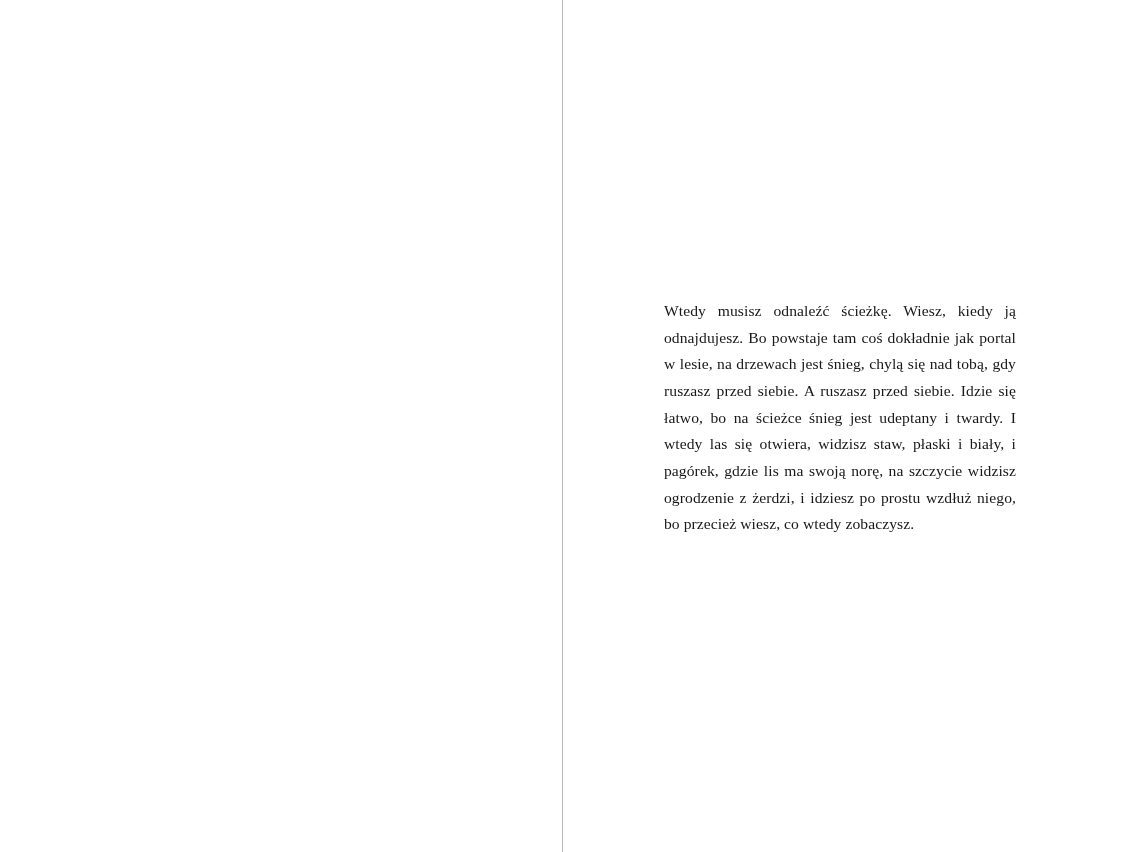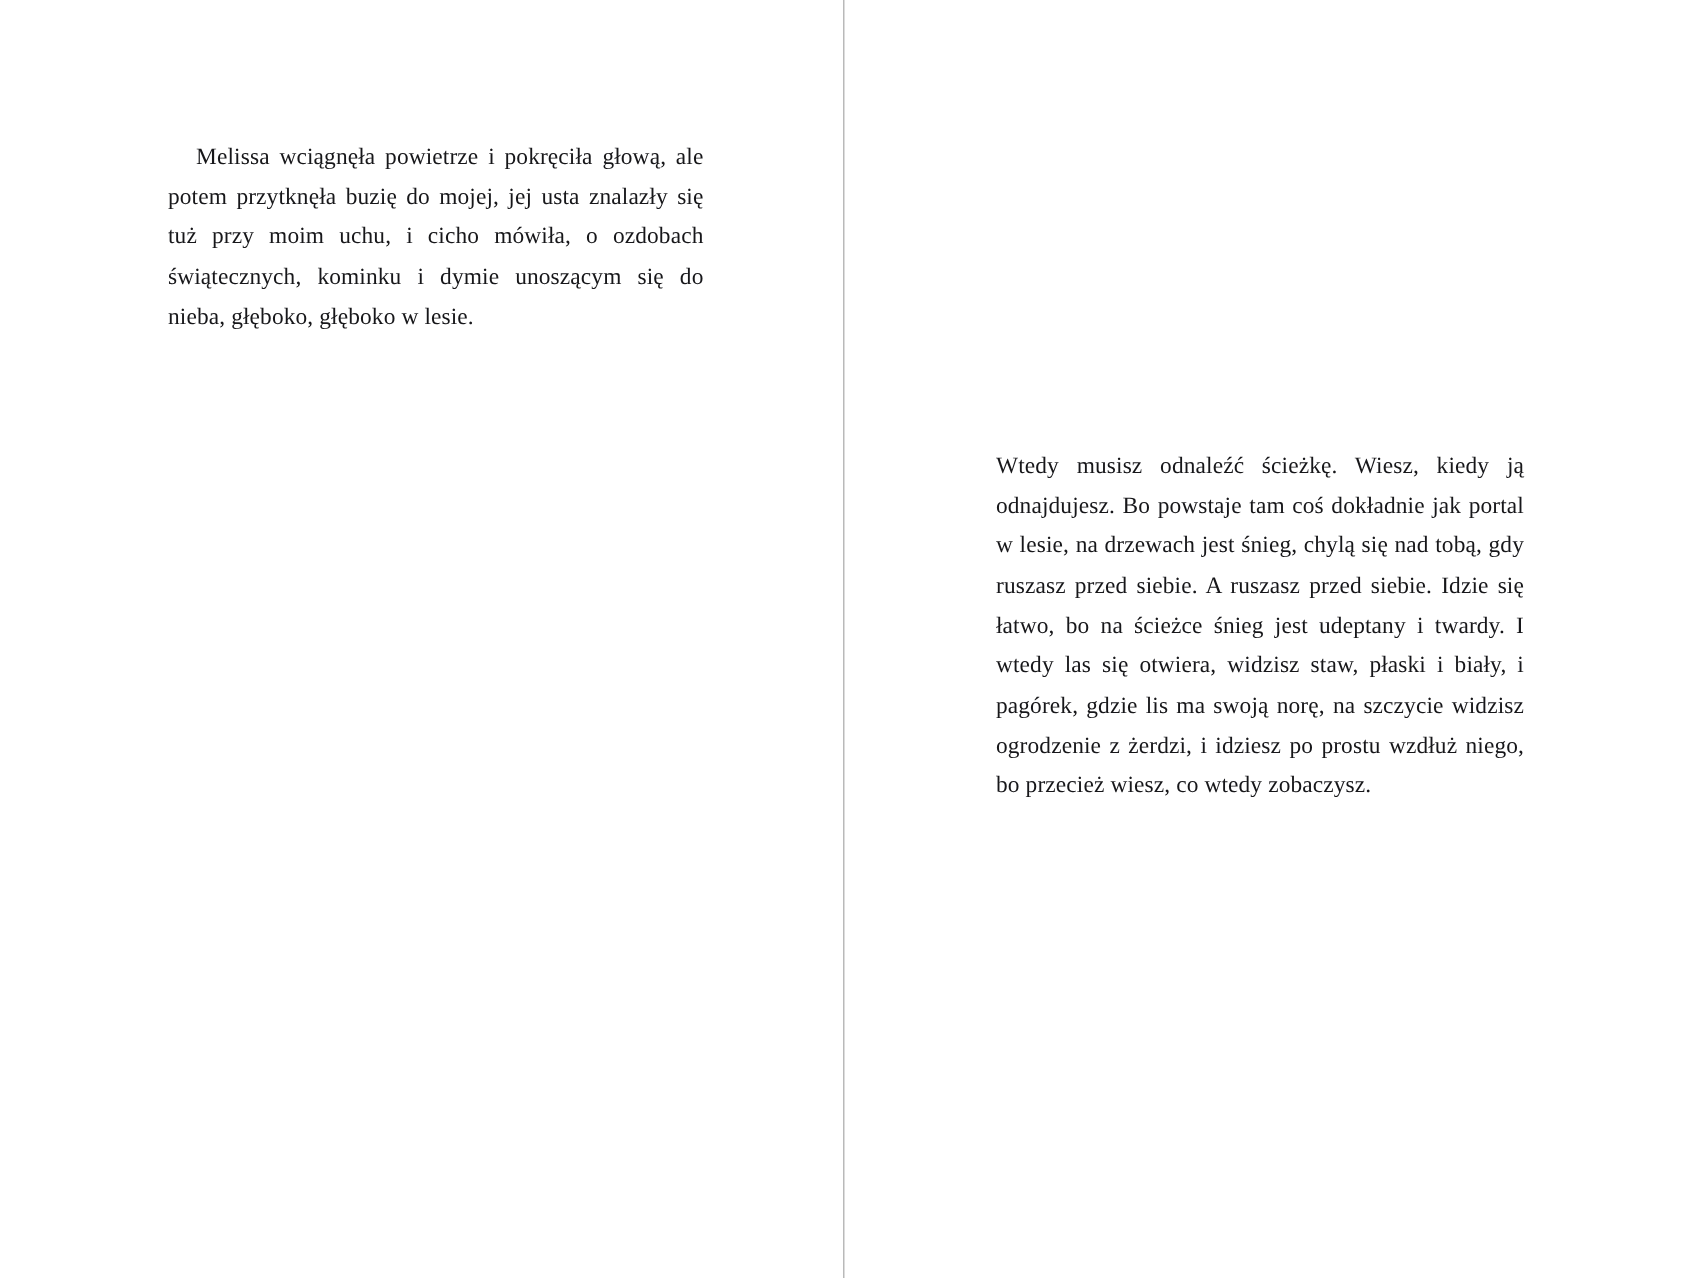--- a/index.html
+++ b/index.html
@@ -70,21 +70,20 @@
     margin-top: 0;
   }
 </style>
 </head>
 <body>
 
 <div class="spread">
 
   <div class="page page-left">
     <div class="text-block block-left">
-      <p class="para">Melissa wciągnęła powietrze i pokręciła głową, ale potem przytknęła buzię do mojej, jej usta znalazły się tuż przy moim uchu, i cicho mówiła, o ozdobach świątecznych, kominku i dymie unoszącym się do nieba, głęboko, głęboko w lesie.</p>
     </div>
   </div>
 
   <div class="gutter"></div>
 
   <div class="page page-right">
     <div class="text-block block-right">
       <p class="para no-indent">Wtedy musisz odnaleźć ścieżkę. Wiesz, kiedy ją odnajdujesz. Bo powstaje tam coś dokładnie jak portal w lesie, na drzewach jest śnieg, chylą się nad tobą, gdy ruszasz przed siebie. A ruszasz przed siebie. Idzie się łatwo, bo na ścieżce śnieg jest udeptany i twardy. I wtedy las się otwiera, widzisz staw, płaski i biały, i pagórek, gdzie lis ma swoją norę, na szczycie widzisz ogrodzenie z żerdzi, i idziesz po prostu wzdłuż niego, bo przecież wiesz, co wtedy zobaczysz.</p>
     </div>
   </div>

